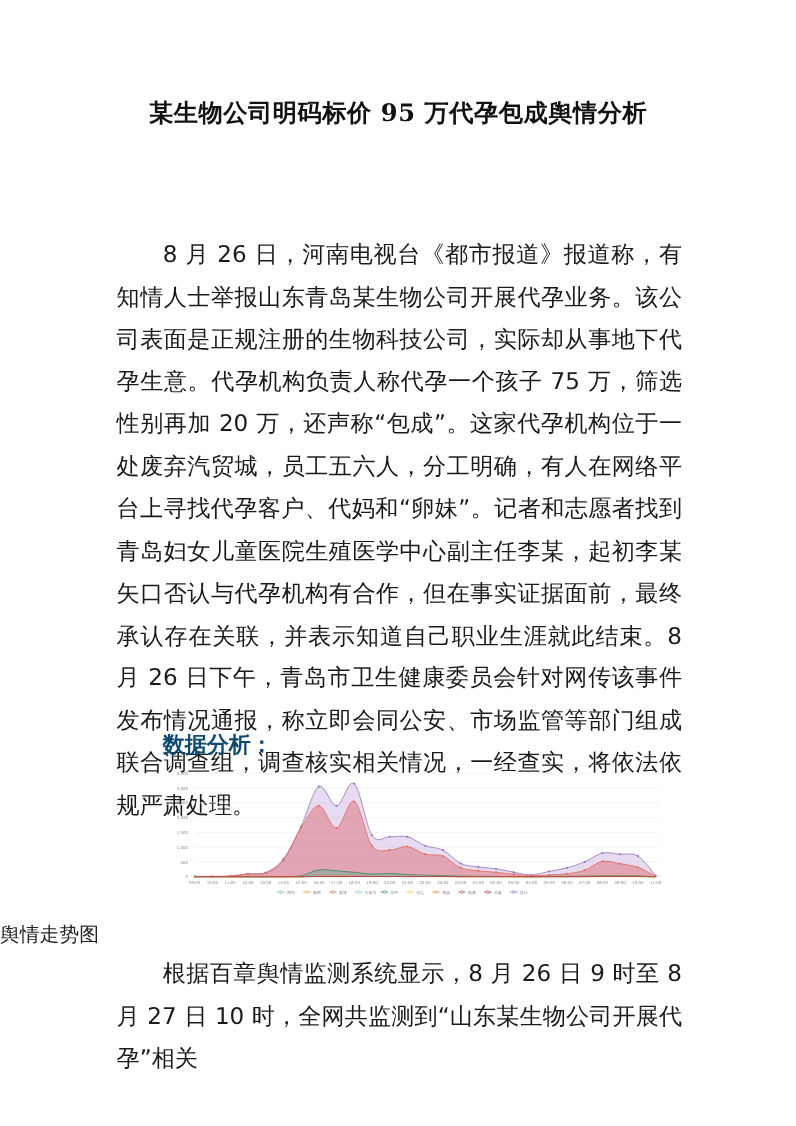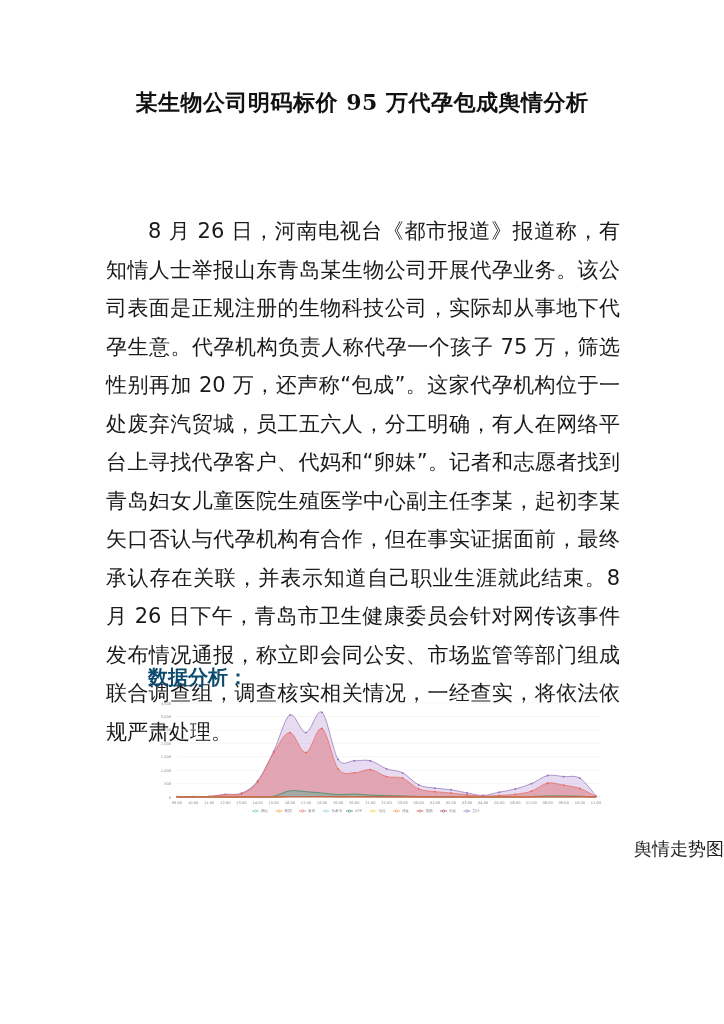--- a/index.html
+++ b/index.html
@@ -18,21 +18,21 @@
   }
   .p1 { top: 164px; text-indent: 42px; margin-top: 48px; }
   .section-heading {
     position: absolute; left: 148px; top: 664px;
     font-family: "DejaVu Sans", "Liberation Sans", sans-serif; font-weight: bold;
     font-size: 20px; color: #0c4a6e;
   }
   .chart-wrap { position: absolute; left: 140px; top: 694px; width: 470px; height: 128px; }
   .chart-wrap svg { display: block; }
   .caption {
-    position: absolute; left: 0; top: 837px; width: 724px; text-align: right;
+    position: absolute; left: 0; top: 837px; width: 724px; text-align: left;
     font-family: "DejaVu Sans", "Liberation Sans", sans-serif; font-size: 18px; color: #222;
   }
   .p2 { top: 866px; text-indent: 42px; }
 </style>
 </head>
 <body>
 
 <div class="page">
   <div class="title">某生物公司明码标价 95 万代孕包成舆情分析</div>
 
@@ -187,13 +187,14 @@
         <circle cx="303.5" cy="117" r="1.2" fill="#fff" stroke="#a0305a" stroke-width="0.6"></circle>
         <text x="309" y="118.3" font-size="3.6" fill="#888" font-family="DejaVu Sans, sans-serif">外媒</text>
         <line x1="323.5" x2="330.5" y1="117" y2="117" stroke="#8e6fb8" stroke-width="0.7"></line>
         <circle cx="327" cy="117" r="1.2" fill="#fff" stroke="#8e6fb8" stroke-width="0.6"></circle>
         <text x="332.5" y="118.3" font-size="3.6" fill="#888" font-family="DejaVu Sans, sans-serif">总计</text>
       </svg>
   </div>
 
   <div class="caption">舆情走势图</div>
 
+  <div class="body-text p2">根据百章舆情监测系统显示，8 月 26 日 9 时至 8 月 27 日 10 时，全网共监测到“山东某生物公司开展代孕”相关</div>
 </div>
 
 </body></html>

